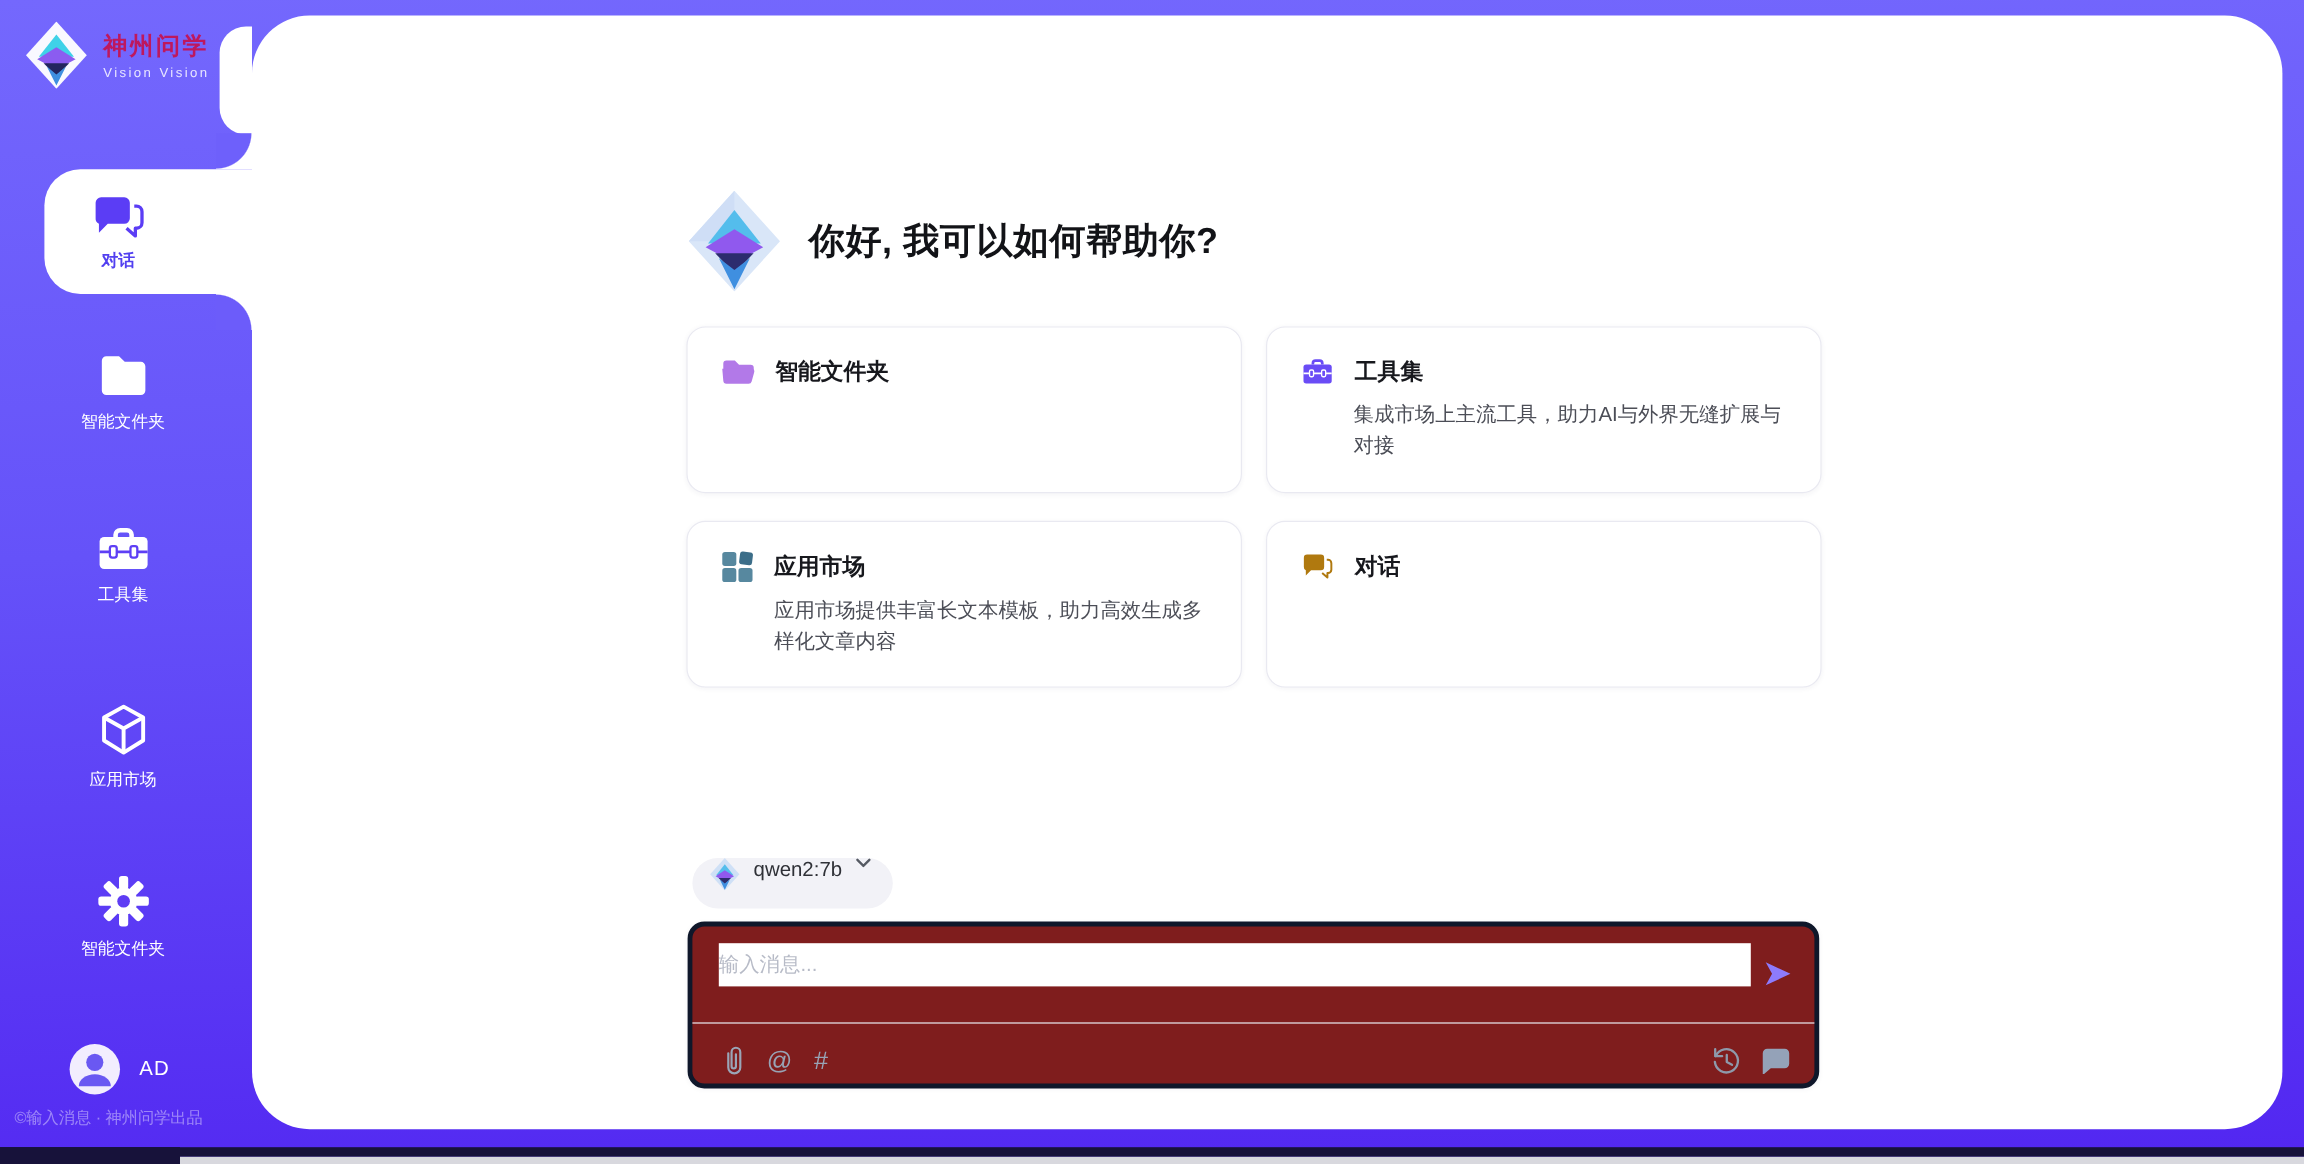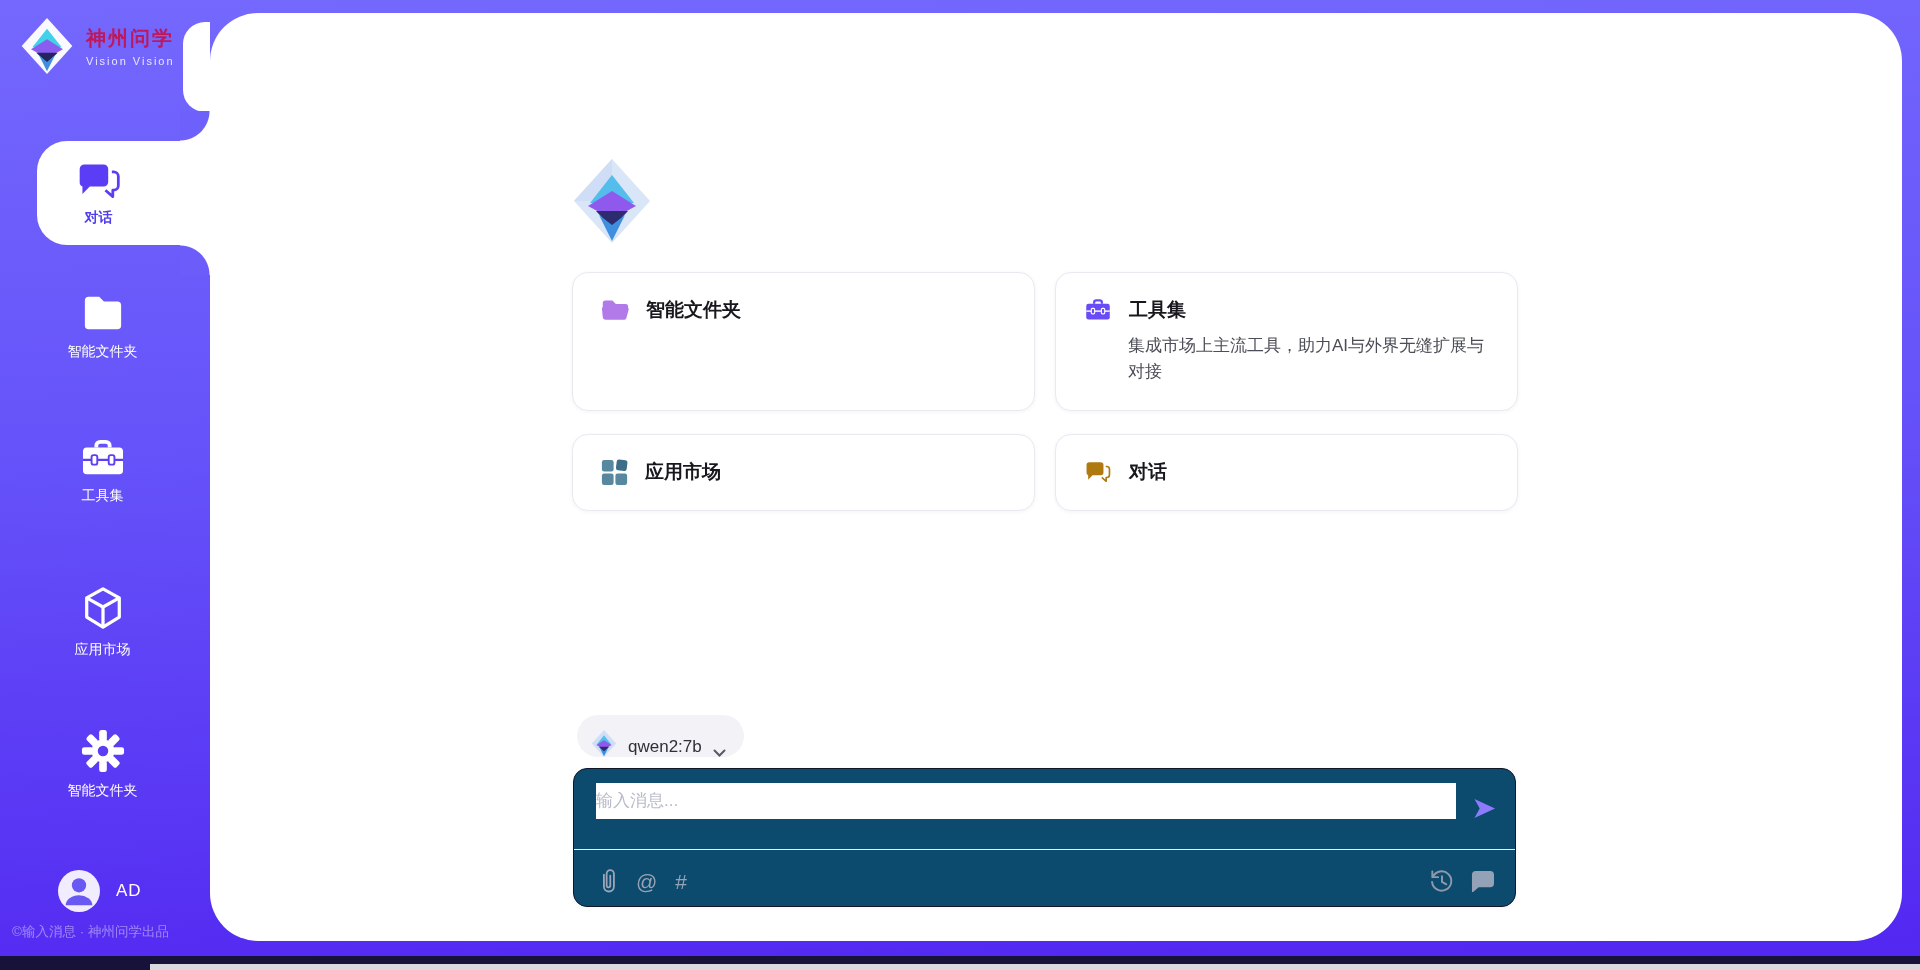--- a/index.html
+++ b/index.html
@@ -56,26 +56,26 @@
 
   .cards { position:absolute; left:362px; top:259px; display:grid;
            grid-template-columns:463px 463px; gap:23px 20px; }
   .card { background:#fff; border:1px solid #e9e9f1; border-radius:16px;
           padding:24px 20px 24px 28px; box-shadow:0 1px 4px rgba(30,30,80,.05); cursor:pointer; }
   .card-head { display:flex; align-items:center; gap:17px; }
   .card-title { font-size:19px; font-weight:bold; color:#17181d; }
   .card-desc { margin:10px 0 0 44px; font-size:17px; line-height:1.55; color:#4c4e57; }
 
   .model-pill { position:absolute; left:367px; top:702px; height:42px; border-radius:21px;
-                background:#f2f2f7; display:flex; align-items:flex-end; gap:11px;
+                background:#f2f2f7; display:flex; align-items:flex-start; gap:11px;
                 padding:0 18px 0 14px; cursor:pointer; }
   .model-name { font-size:17px; color:#2f3137; }
 
   .composer { position:absolute; left:363px; top:755px; width:943px; height:139px;
-              background:#0c4a6e; border:1px solid #0f172a; border-radius:14px;
+              background:#7f1d1d; border:4px solid #0f172a; border-radius:14px;
               box-shadow:0 1px 4px rgba(30,30,80,.04); }
   .composer input { position:absolute; left:22px; top:14px; width:860px; height:36px;
                     border:none; outline:none; font-size:17px; color:#30323a;
                     font-family:"Liberation Sans","DejaVu Sans",sans-serif; }
   .composer input::placeholder { color:#b7bbc7; }
   .send-btn { position:absolute; right:18px; top:28px; cursor:pointer; }
   .composer-divider { position:absolute; left:0; right:0; top:80px; height:1px; background:#ececf2; }
   .composer-tools-left { position:absolute; left:24px; top:98px; display:flex; align-items:center; gap:18px; }
   .composer-tools-right { position:absolute; right:20px; top:98px; display:flex; align-items:center; gap:15px; }
   .glyph-icon { font-size:21px; color:#98a3b5; cursor:pointer; }
@@ -188,20 +188,21 @@
     <span>
       <svg width="80" height="84" viewBox="0 0 80 84">
         <polygon points="40,0 78,42 40,84 2,42" fill="#d9e6f8"></polygon>
         <polygon points="40,0 2,42 40,42" fill="#cfdef6"></polygon>
         <polygon points="40,16 62,44 18,44" fill="#54bdec"></polygon>
         <polygon points="40,32 64,47 40,60 16,47" fill="#9059ee"></polygon>
         <polygon points="24,52 56,52 40,69" fill="#2c2c6e"></polygon>
         <polygon points="40,66 53,56 40,82 27,56" fill="#3f8fe0"></polygon>
       </svg>
     </span>
+    <span class="greeting-title">你好, 我可以如何帮助你?</span>
   </div>
 
   <div class="cards">
 
     <div class="card">
       <div class="card-head">
         <span>
           <svg width="28" height="26" viewBox="0 0 32 28" fill="#b279e8">
             <path d="M2 6a3 3 0 0 1 3-3h8l4 4h11a3 3 0 0 1 3 3v3H2V6z"></path>
             <path d="M1 11h28.3a2.3 2.3 0 0 1 2.2 3l-2.5 9a3 3 0 0 1-2.9 2.2H5a3 3 0 0 1-3-2.8L1 11z"></path>
@@ -232,20 +233,21 @@
         <span>
           <svg width="27" height="27" viewBox="0 0 30 30">
             <rect x="1" y="1" width="13" height="13" rx="2.5" fill="#57889f"></rect>
             <rect x="1" y="16" width="13" height="13" rx="2.5" fill="#57889f"></rect>
             <rect x="16" y="16" width="13" height="13" rx="2.5" fill="#57889f"></rect>
             <rect x="17" y="1" width="12" height="12" rx="2.5" fill="#3c6e89" transform="rotate(7 23 7)"></rect>
           </svg>
         </span>
         <span class="card-title">应用市场</span>
       </div>
+      <div class="card-desc">应用市场提供丰富长文本模板，助力高效生成多样化文章内容</div>
     </div>
 
     <div class="card">
       <div class="card-head">
         <span>
           <svg width="28" height="24" viewBox="0 0 50 44" fill="#b0790f">
             <path d="M9 4h21a5 5 0 0 1 5 5v14a5 5 0 0 1-5 5H15l-8 8v-8a5 5 0 0 1-3-5V9a5 5 0 0 1 5-5z"></path>
             <path d="M39 12h2a5 5 0 0 1 5 5v10a5 5 0 0 1-5 5h-1v7l-8-7" fill="none" stroke="#b0790f" stroke-width="3" stroke-linejoin="round"></path>
           </svg>
         </span>

